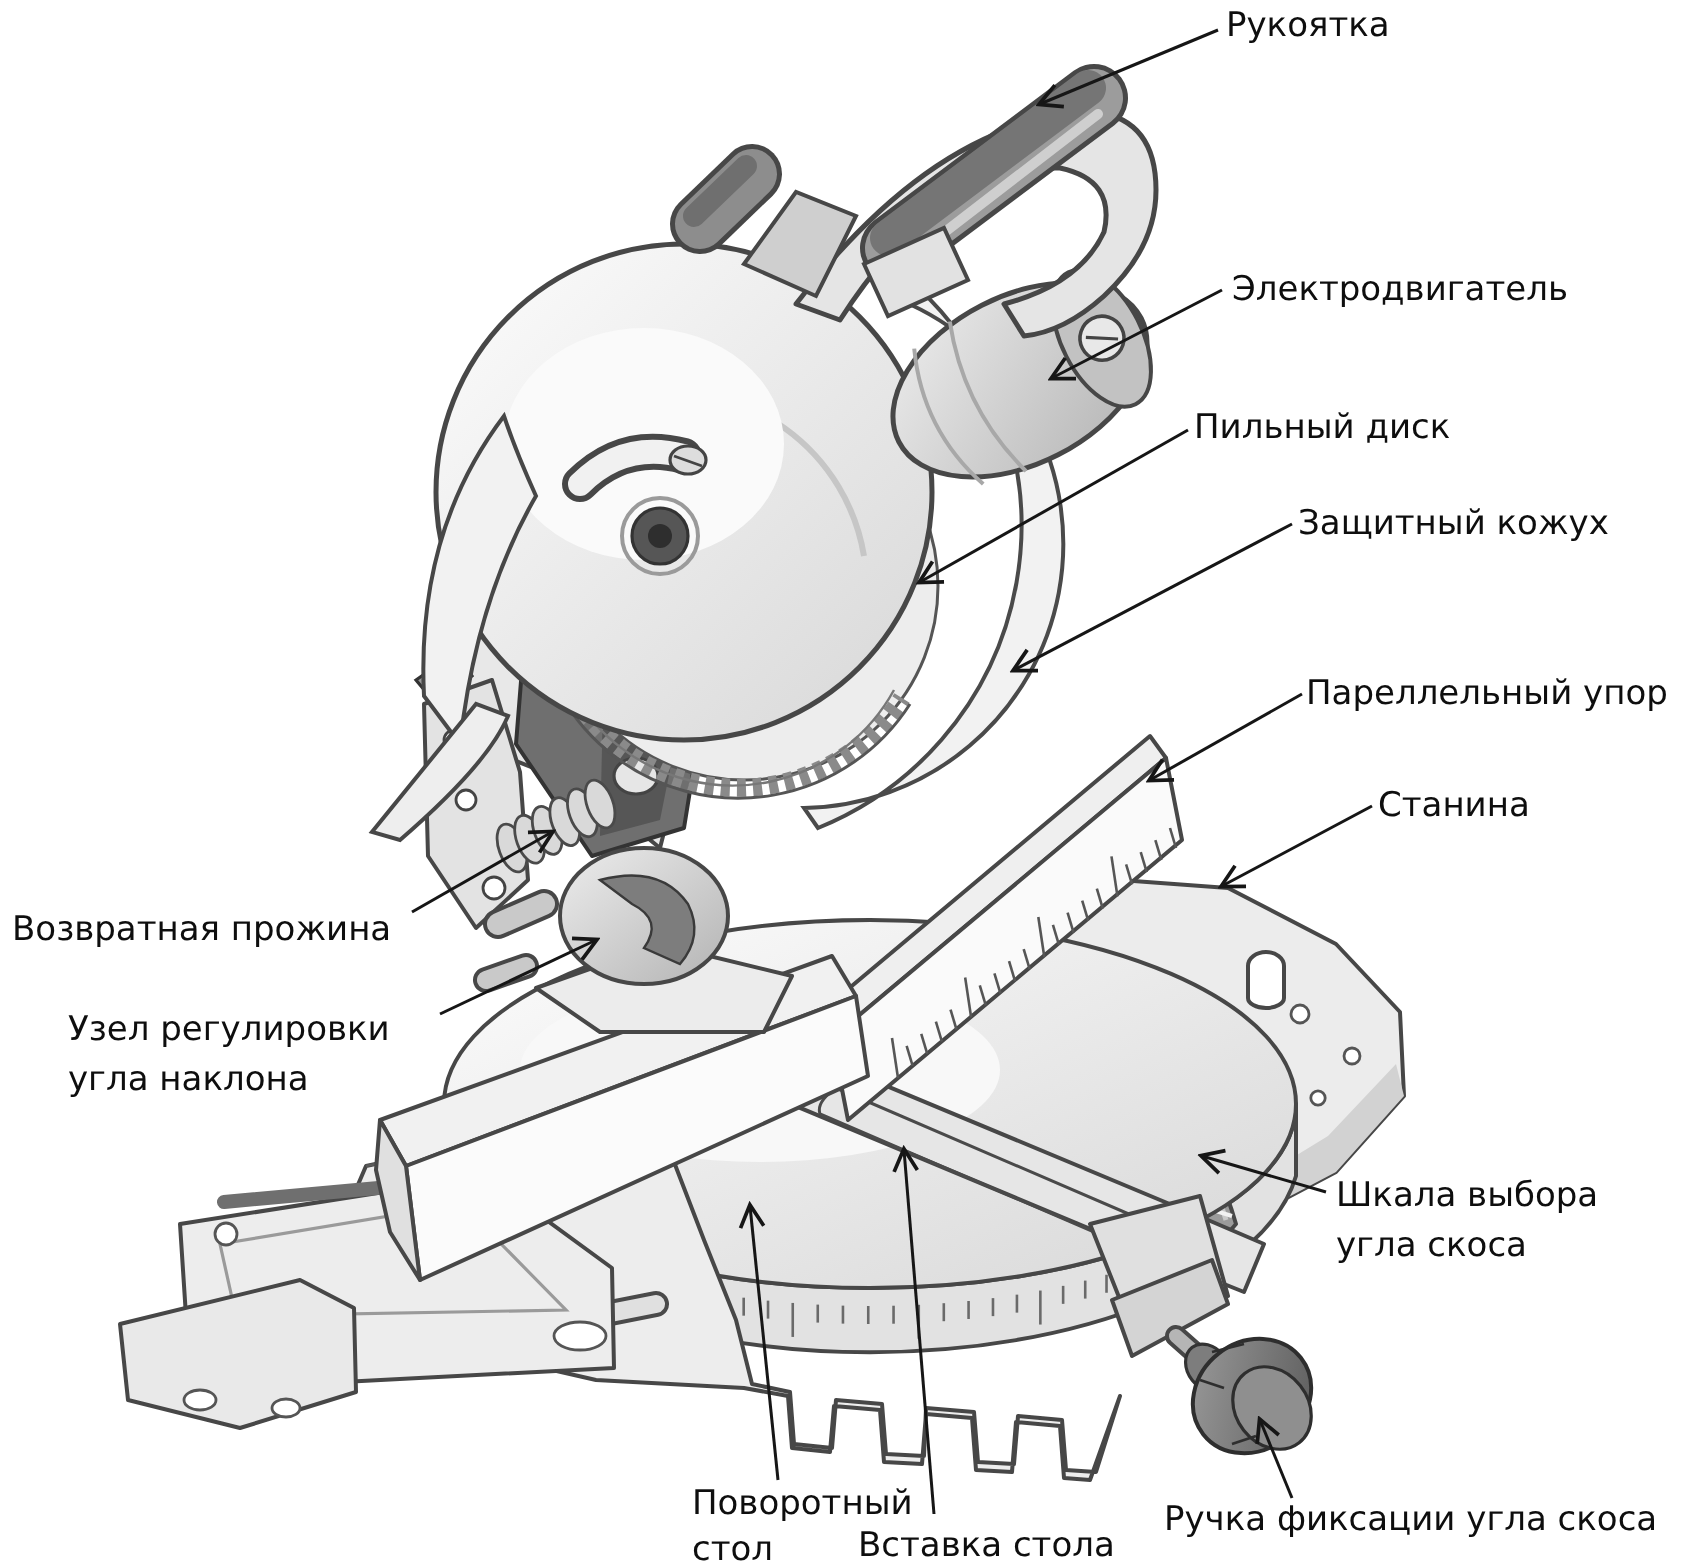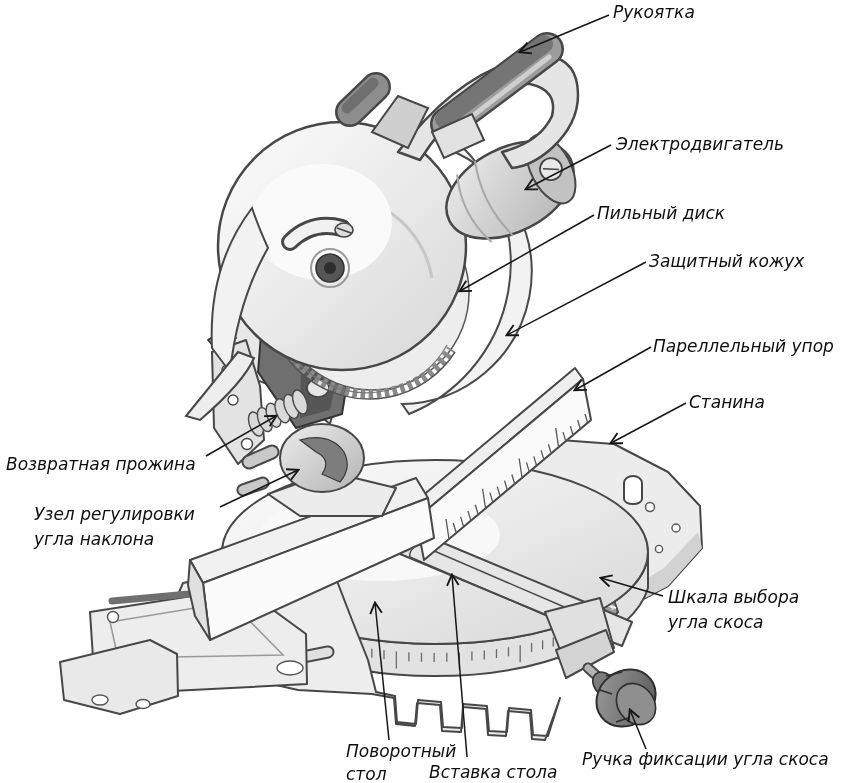--- a/index.html
+++ b/index.html
@@ -1,16 +1,16 @@
 <!DOCTYPE html>
 <html><head>
 <meta charset="utf-8">
 <style>
   html,body{margin:0;padding:0;background:#ffffff;}
-  .wrap{position:relative;width:850px;height:783px;background:#fff;overflow:hidden;font-style:italic;}
+  .wrap{position:relative;width:850px;height:783px;background:#fff;overflow:hidden;}
   svg{position:absolute;left:0;top:0;}
   .lbl{font-family:"DejaVu Sans","Liberation Sans",sans-serif;font-size:17px;fill:#0e0e0e;}
   .leader{stroke:#161616;stroke-width:1.5;fill:none;}
   .s{stroke:#474747;stroke-width:2;stroke-linejoin:round;}
   .thin{stroke:#5a5a5a;stroke-width:1.3;fill:none;}
 </style>
 </head>
 <body>
 
 <div class="wrap">

